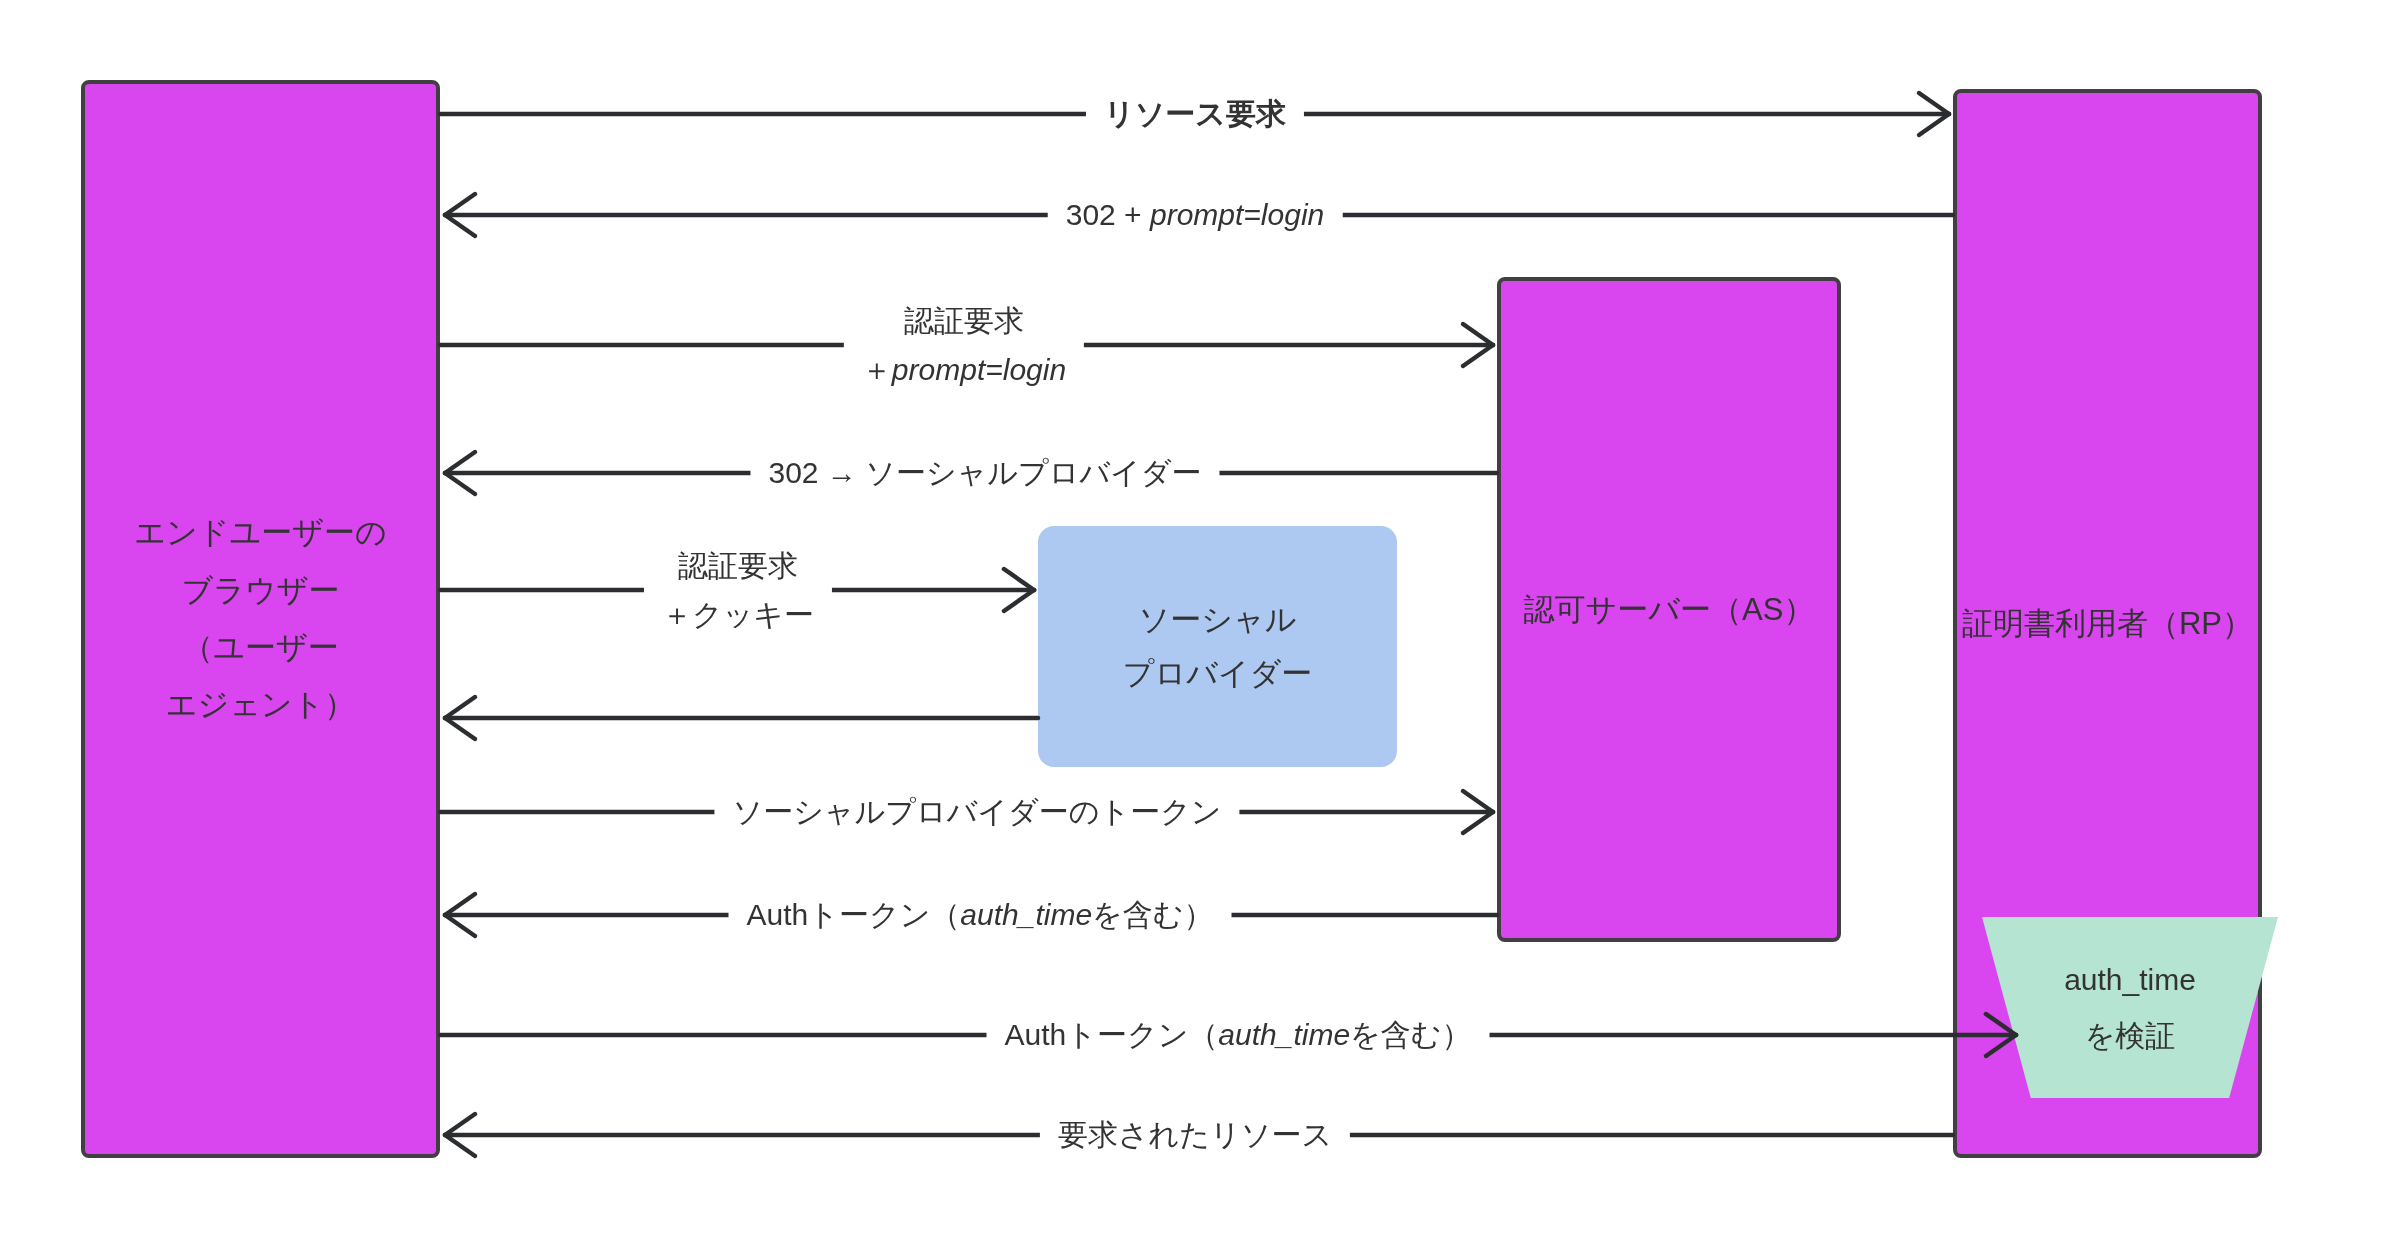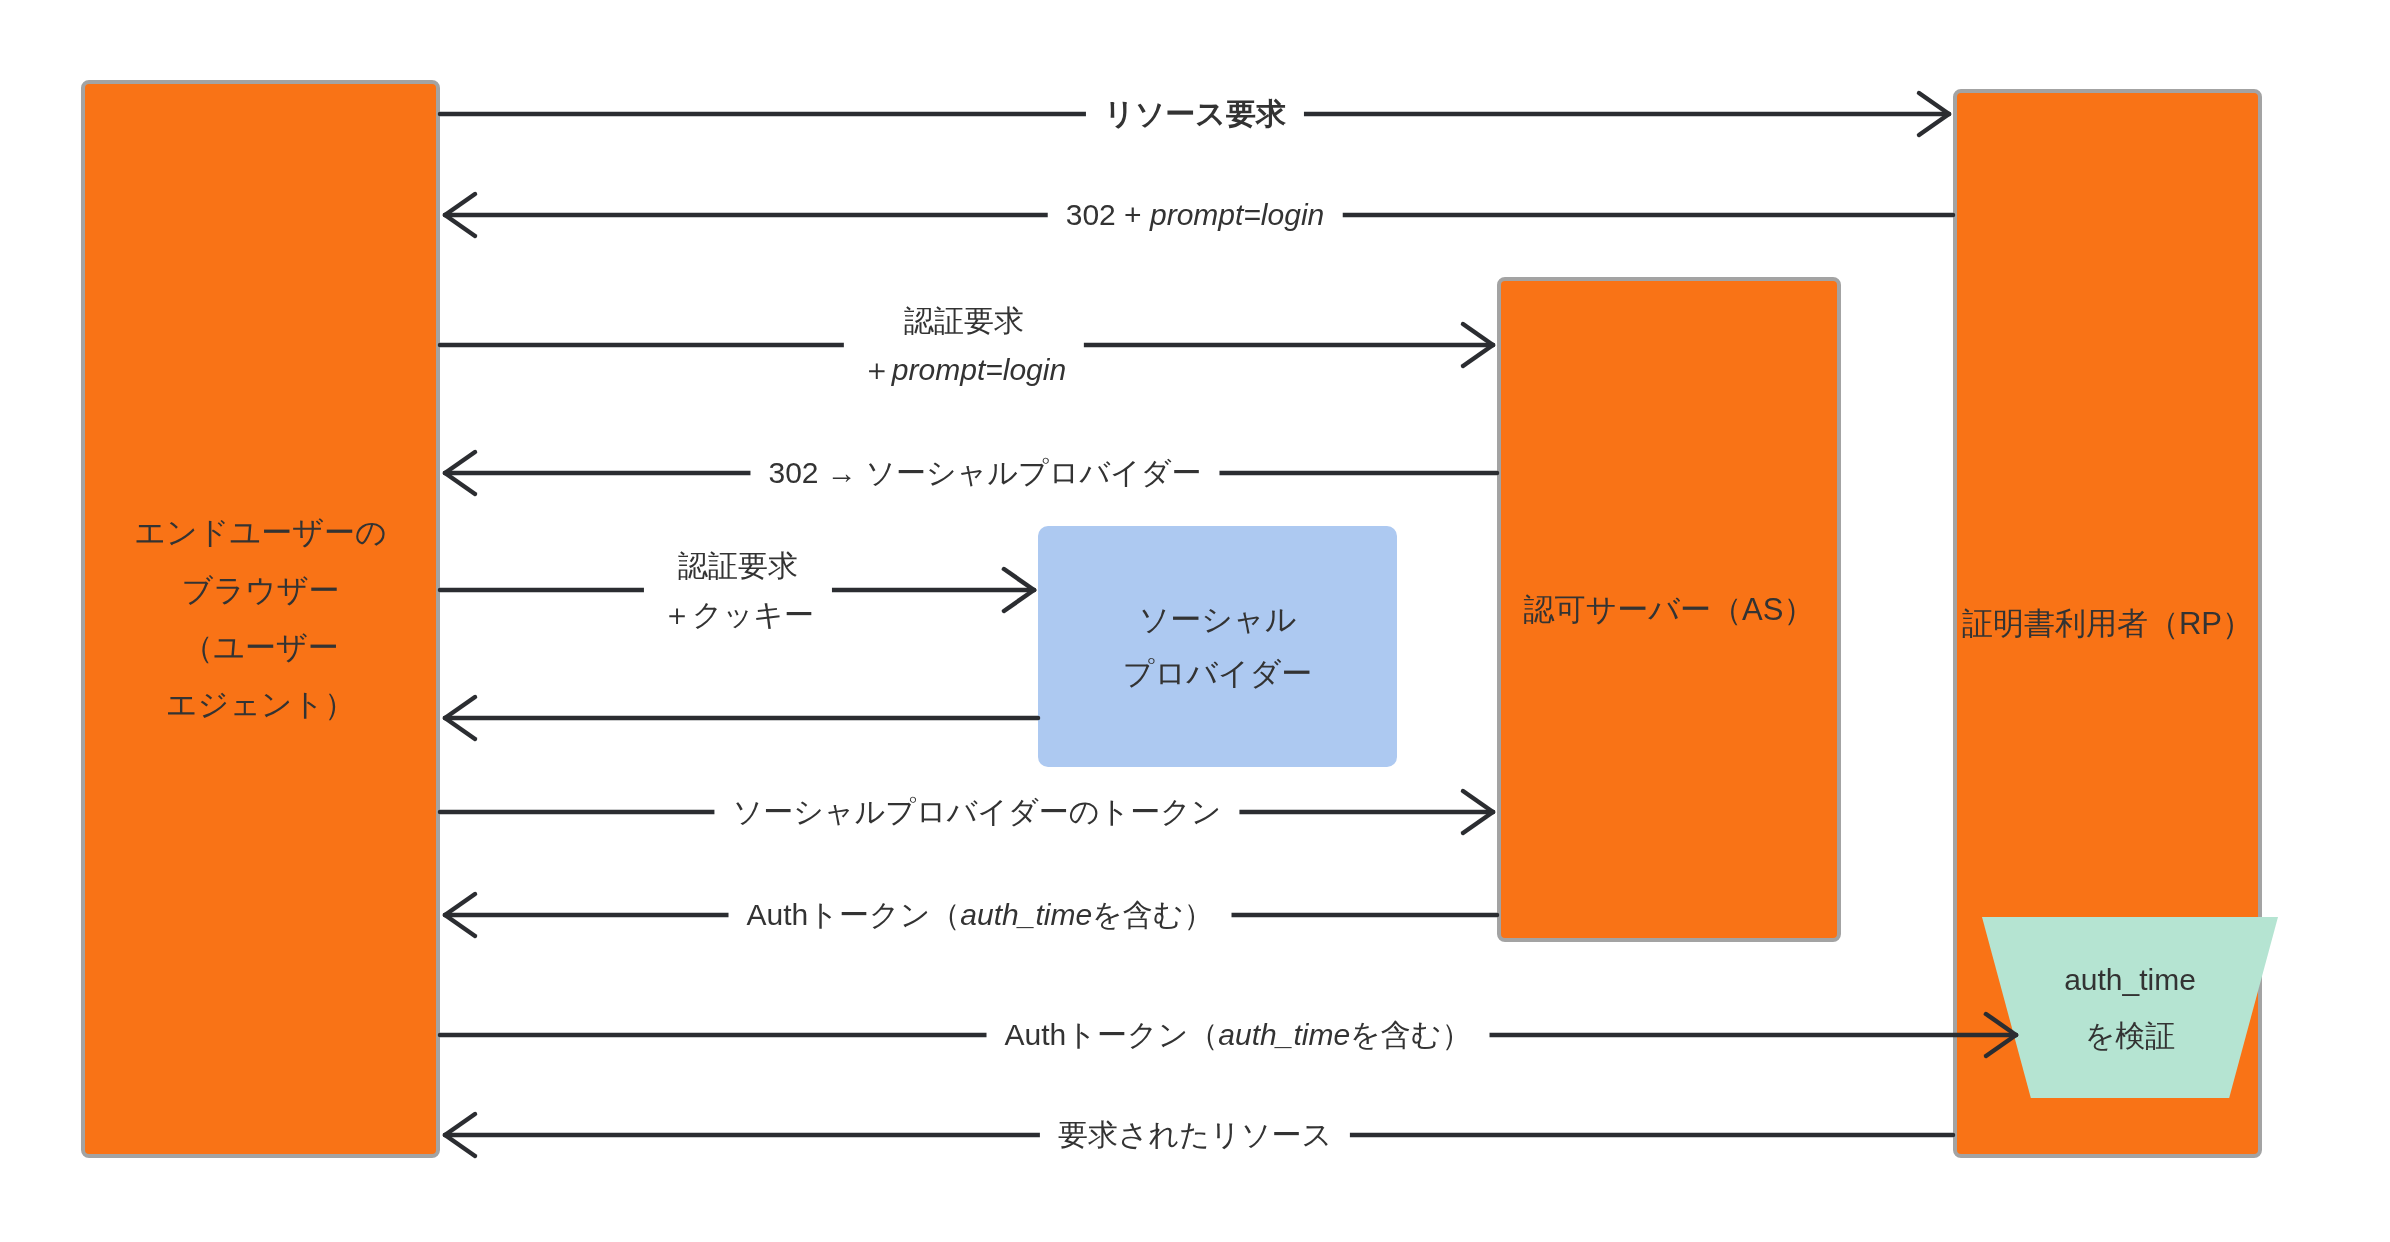--- a/index.html
+++ b/index.html
@@ -6,37 +6,37 @@
   .canvas{
     position:relative;
     width:2390px;height:1242px;
     background:#ffffff;
     font-family:"Liberation Sans", sans-serif;
     color:#333333;
     overflow:hidden;
   }
   .box{
     position:absolute;
-    background:#f97316;
-    border:4px solid #a3a3a3;
+    background:#d946ef;
+    border:4px solid #404040;
     border-radius:8px;
     box-sizing:border-box;
     display:flex;align-items:center;justify-content:center;
     z-index:1;
   }
   .box-browser{left:81px;top:80px;width:359px;height:1078px;}
   .box-as{left:1497px;top:277px;width:344px;height:665px;}
   .box-rp{left:1953px;top:89px;width:309px;height:1069px;}
   .boxlabel{
     font-size:31px;line-height:1.85;text-align:center;color:#333333;
     white-space:nowrap;
   }
   .node-social{
     position:absolute;left:1038px;top:526px;width:359px;height:241px;
-    background:#adc9f1;border-radius:10px;
+    background:#adc9f1;border-radius:16px;
     display:flex;align-items:center;justify-content:center;
     z-index:2;
   }
   .node-social .boxlabel{line-height:1.72;}
   .node-verify{
     position:absolute;left:1982px;top:917px;width:296px;height:181px;
     background:#b5e4d2;
     clip-path:polygon(0 0,100% 0,83.5% 100%,16.5% 100%);
     display:flex;align-items:center;justify-content:center;
     z-index:2;

